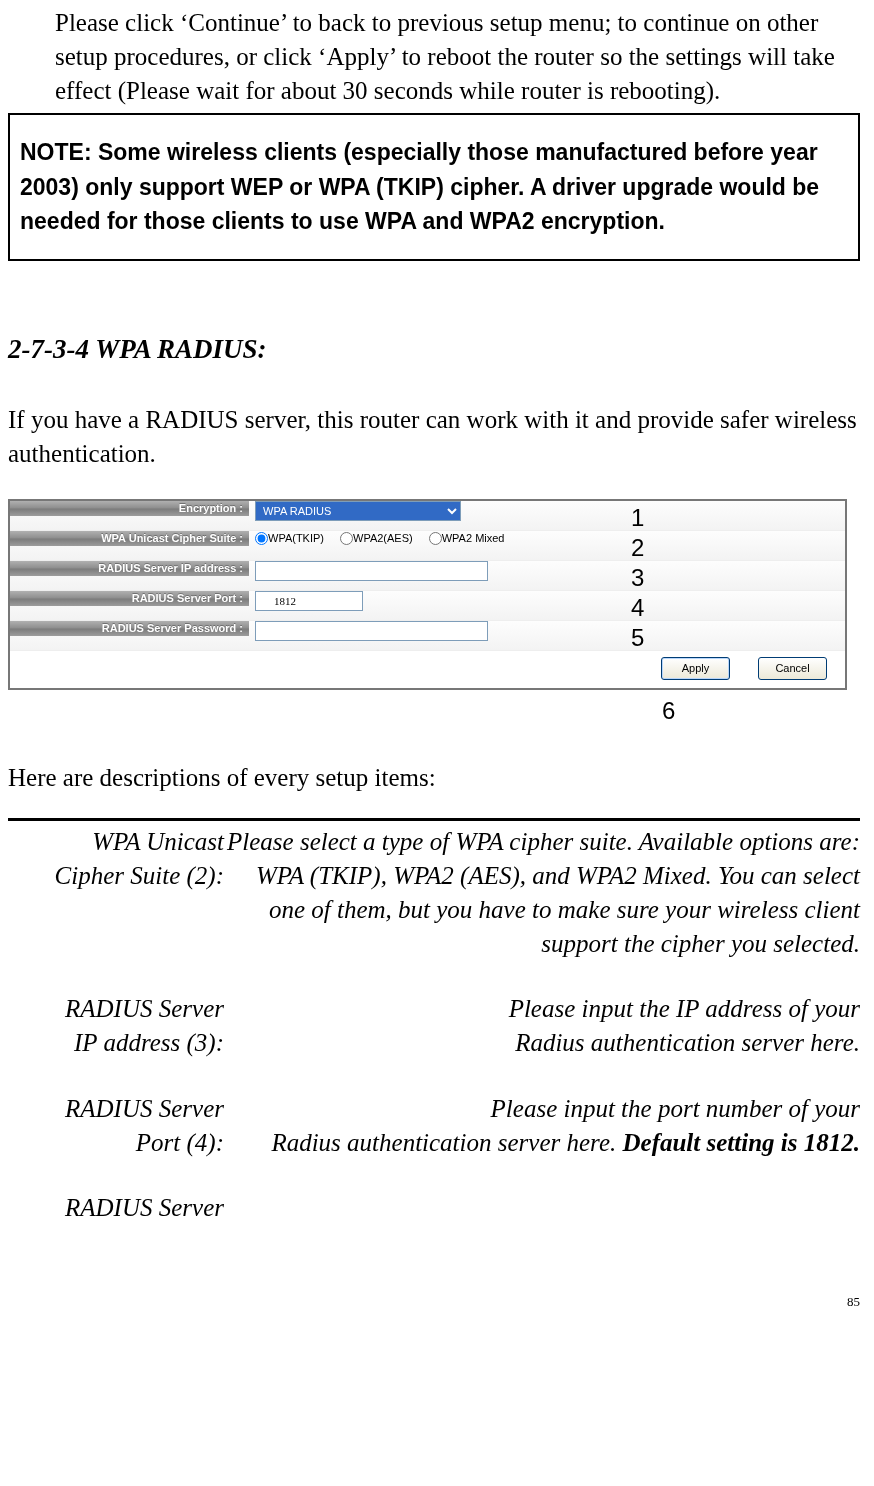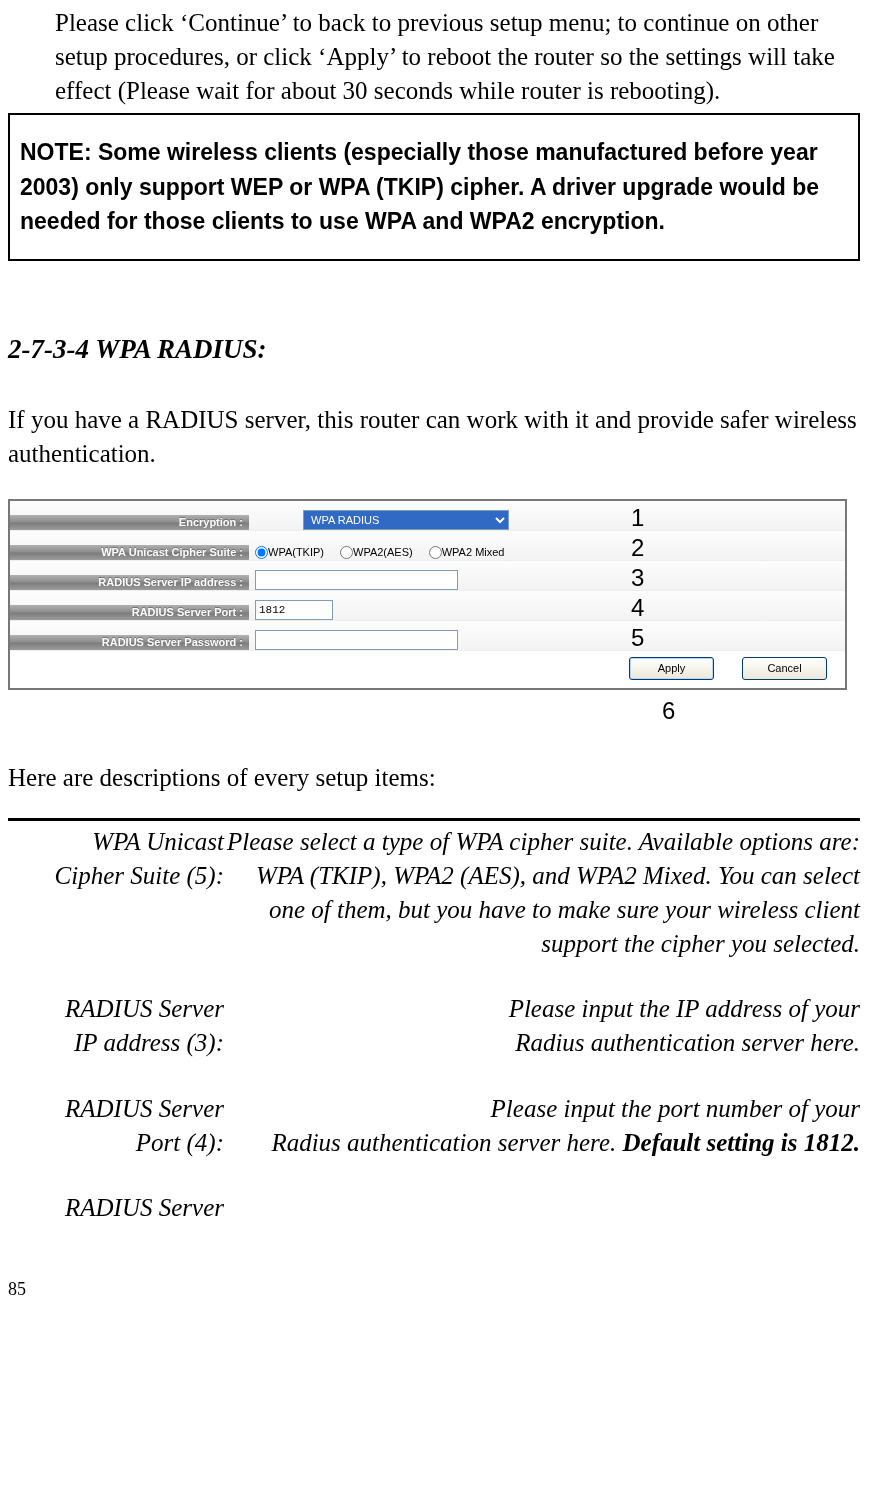--- a/index.html
+++ b/index.html
@@ -45,21 +45,21 @@
     position: absolute;
     left: 0; top: 0;
     width: 835px;
     border: 2px solid #777;
     font-family: Verdana, Tahoma, Arial, sans-serif;
     font-size: 12px;
     background: #fff;
   }
   .router-row {
     display: flex;
-    align-items: flex-end;
+    align-items: flex-start;
     height: 29px;
     border-bottom: 1px solid #eee;
     background: linear-gradient(#fdfdfd,#f3f3f3);
   }
   .router-row:last-of-type { border-bottom: none; }
   .router-label {
     width: 227px;
     display: flex;
     align-items: center;
     justify-content: flex-end;
@@ -78,43 +78,42 @@
     gap: 16px;
   }
   .router-select {
     border: 1px solid #7e9db9;
     background: #ffffff;
     height: 20px;
     padding: 0 3px;
     font-family: Verdana, Tahoma, sans-serif;
     font-size: 11px;
     width: 206px;
-    margin-left: 48px;
   }
   .router-select.sel { background: #316ac5; color:#fff; }
   .r-radio { display:inline-flex; align-items:center; gap:0; font-size:11px; }
   .r-radio input { margin:0; width:13px; height:13px; }
   .router-input {
     border: 1px solid #7e9db9;
     height: 18px;
     width: 195px;
-    padding: 0 3px;
-    font-size: 11px;
-    font-family: Liberation Mono, monospace;
+    padding: 0 18px;
+    font-size: 11px;
+    font-family: Liberation Serif, serif;
   }
   .router-input.port { width: 70px; }
   .router-buttons {
     display: flex;
     justify-content: flex-end;
     gap: 28px;
     padding: 6px 18px 8px 0;
     background: #fff;
   }
   .xp-btn {
-    width: 85px;
+    width: 69px;
     height: 23px;
     border: 1px solid #003c74;
     border-radius: 3px;
     background: linear-gradient(#ffffff,#ece9d8);
     font-family: Tahoma, Arial, sans-serif;
     font-size: 11px;
     padding: 0;
     cursor: pointer;
   }
   .xp-btn.primary { box-shadow: inset 0 0 0 1px #b8d6fb; }
@@ -140,23 +139,23 @@
     width: 216px;
     flex-shrink: 0;
     font-style: italic;
   }
   .desc-def {
     flex: 1;
     font-style: italic;
   }
   .def-bold { font-weight: bold; }
   .pagenum {
-    text-align: left;
-    font-size: 18px;
-    margin-top: 52px;
+    text-align: right;
+    font-size: 13px;
+    margin-top: 68px;
     padding-bottom: 10px;
   }
 </style>
 </head>
 <body>
 
 <div class="page">
 
   <div class="intro">Please click ‘Continue’ to back to previous setup menu; to continue on other setup procedures, or click ‘Apply’ to reboot the router so the settings will take effect (Please wait for about 30 seconds while router is rebooting).</div>
 
@@ -231,21 +230,21 @@
     <div class="annot a6">6</div>
   </div>
 
   <div class="desc-intro">Here are descriptions of every setup items:</div>
 
   <div class="hr"></div>
 
   <div class="desc-row">
     <div class="desc-term">
       <div>WPA Unicast</div>
-      <div>Cipher Suite (5):</div>
+      <div>Cipher Suite (2):</div>
     </div>
     <div class="desc-def">Please select a type of WPA cipher suite. Available options are: WPA (TKIP), WPA2 (AES), and WPA2 Mixed. You can select one of them, but you have to make sure your wireless client support the cipher you selected.</div>
   </div>
 
   <div class="desc-row">
     <div class="desc-term">
       <div>RADIUS Server</div>
       <div>IP address (3):</div>
     </div>
     <div class="desc-def">

